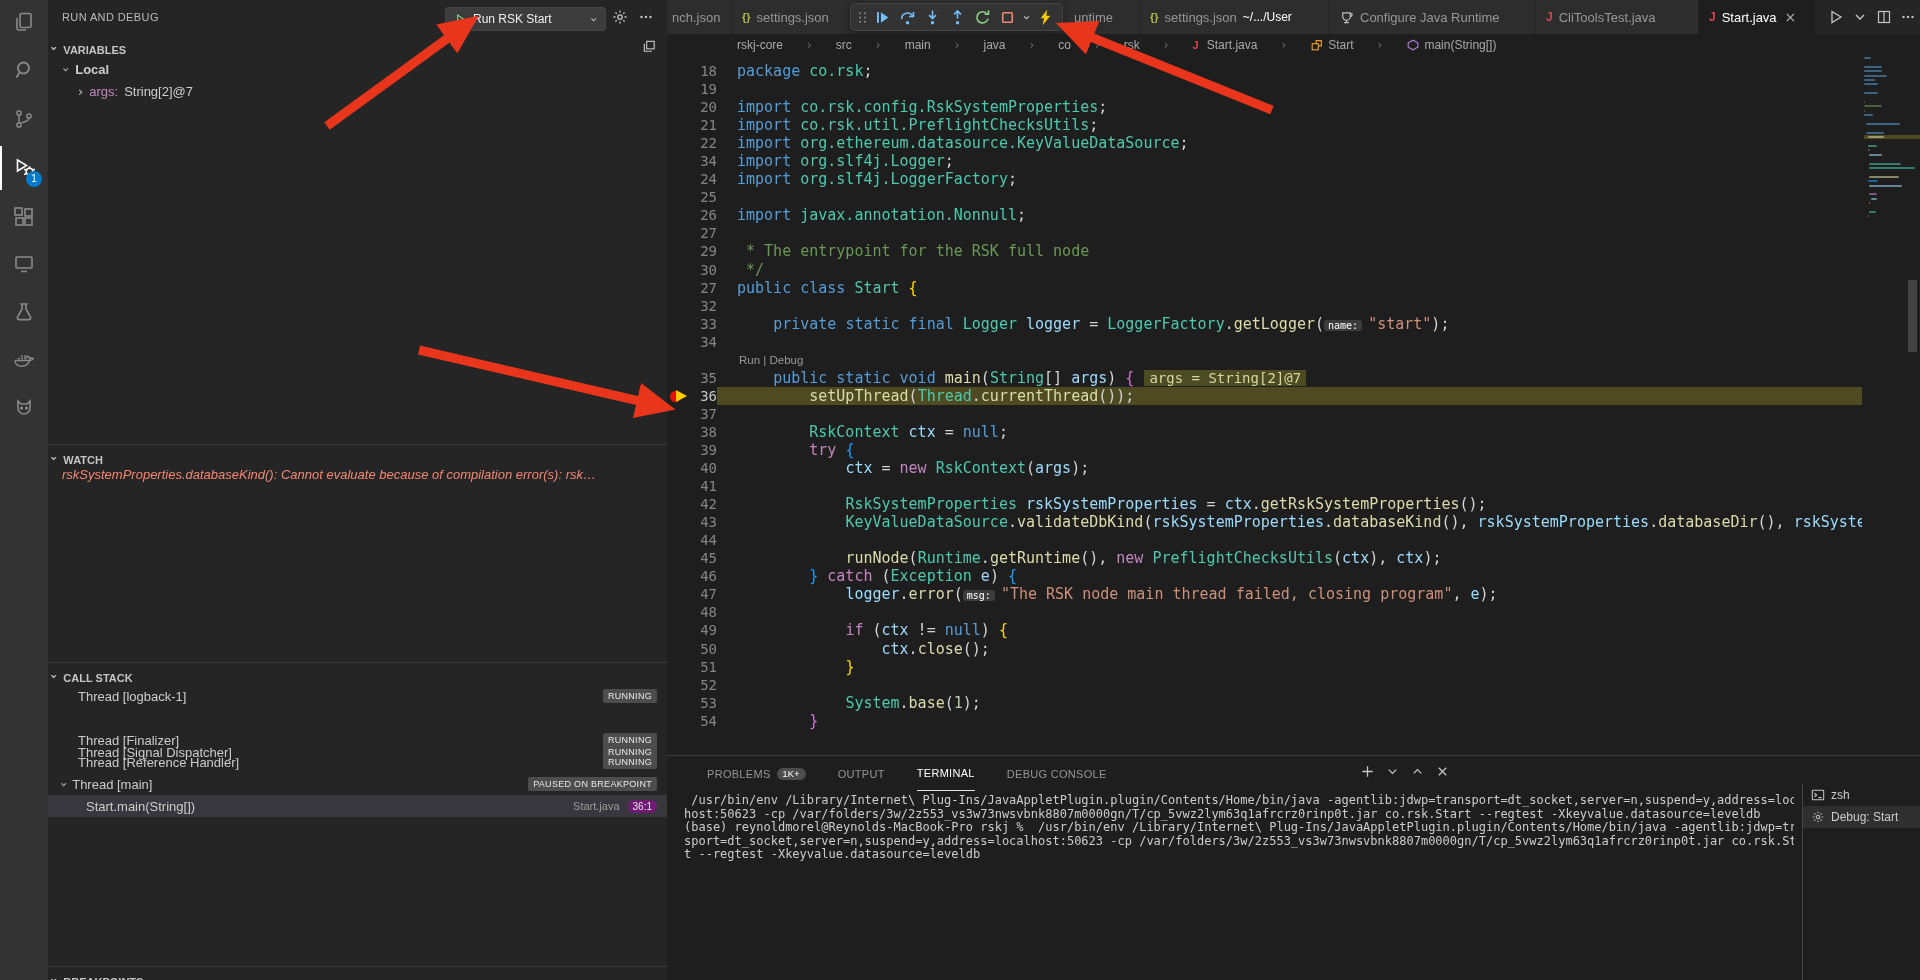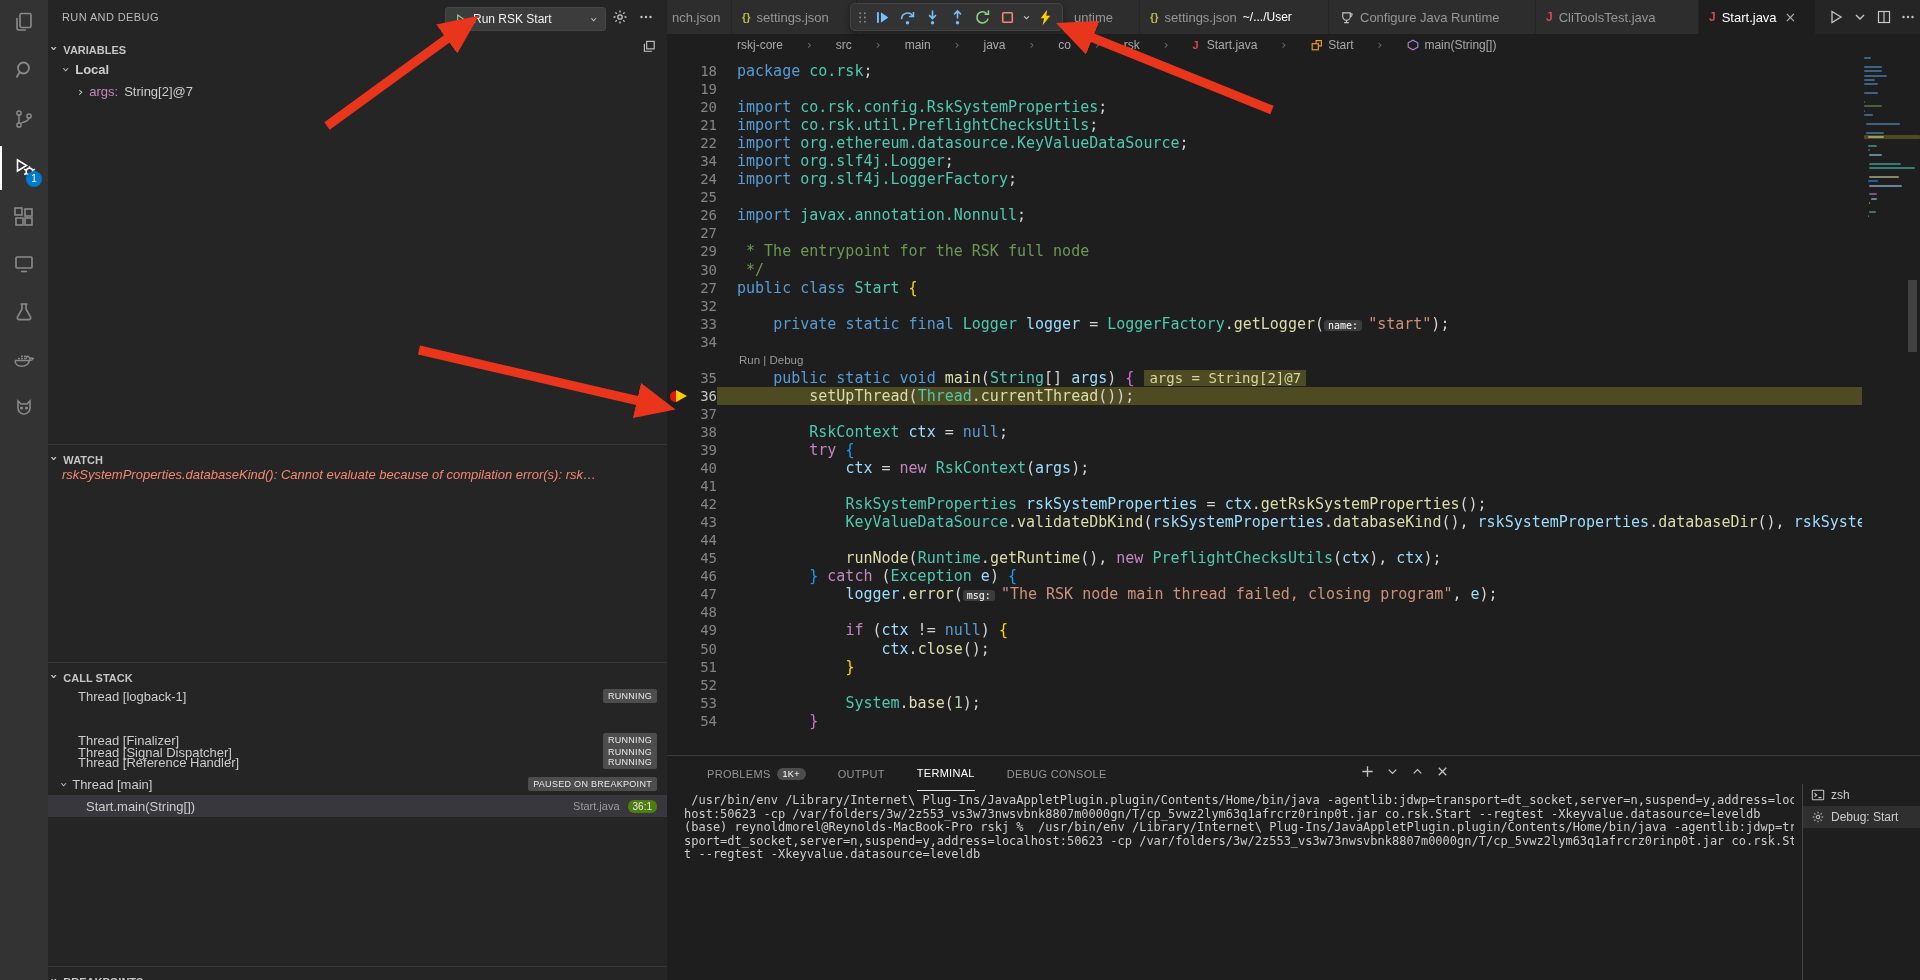--- a/index.html
+++ b/index.html
@@ -31,21 +31,21 @@
   .sb-section-hd .chev-glyph { margin:0 6px 0 4px; }
   .sb-row { position:absolute; font-size:13px; color:#cccccc; height:22px; display:flex; align-items:center; width:100%; }
   .var-name { color:#c586c0; }
   .watch-expr { position:absolute; left:14px; top:467px; width:590px; font-size:13px; font-style:italic; color:#f48771;
                 white-space:nowrap; overflow:hidden; }
   .cs-row { position:absolute; left:0; width:100%; height:22px; display:flex; align-items:center; font-size:13px; padding-left:30px; }
   .cs-row .badge { margin-left:auto; margin-right:10px; background:#4d4d4d; color:#e8e8e8; font-size:9px; letter-spacing:.3px;
                    padding:2px 5px; border-radius:2px; white-space:nowrap; }
   .cs-row.sel { background:#37373d; padding-left:38px; }
   .cs-file { margin-left:auto; color:#9d9d9d; font-size:11px; }
-  .cs-loc { margin:0 10px 0 8px; background:#4d7c0f; color:#e8e8e8; font-size:10px; padding:1px 5px; border-radius:6px; }
+  .cs-loc { margin:0 10px 0 8px; background:#701a75; color:#e8e8e8; font-size:10px; padding:1px 5px; border-radius:6px; }
 
   
   .main { position:absolute; left:667px; top:0; width:1253px; height:980px; background:#1e1e1e; }
   .tabbar { position:absolute; left:0; top:0; width:100%; height:34px; background:#252526; display:flex; }
   .tab { height:34px; background:#2d2d2d; border-right:1px solid #252526; display:flex; align-items:center;
          font-size:13px; color:#969696; padding:0 10px; overflow:hidden; white-space:nowrap; }
   .tab.active { background:#1e1e1e; color:#ffffff; }
   .tab .ticon { margin-right:6px; font-weight:bold; font-size:12px; display:flex; }
   .tab .ticon svg { width:15px; height:15px; }
   .tab .desc { color:#ffffff; margin-left:6px; font-size:12px; }

